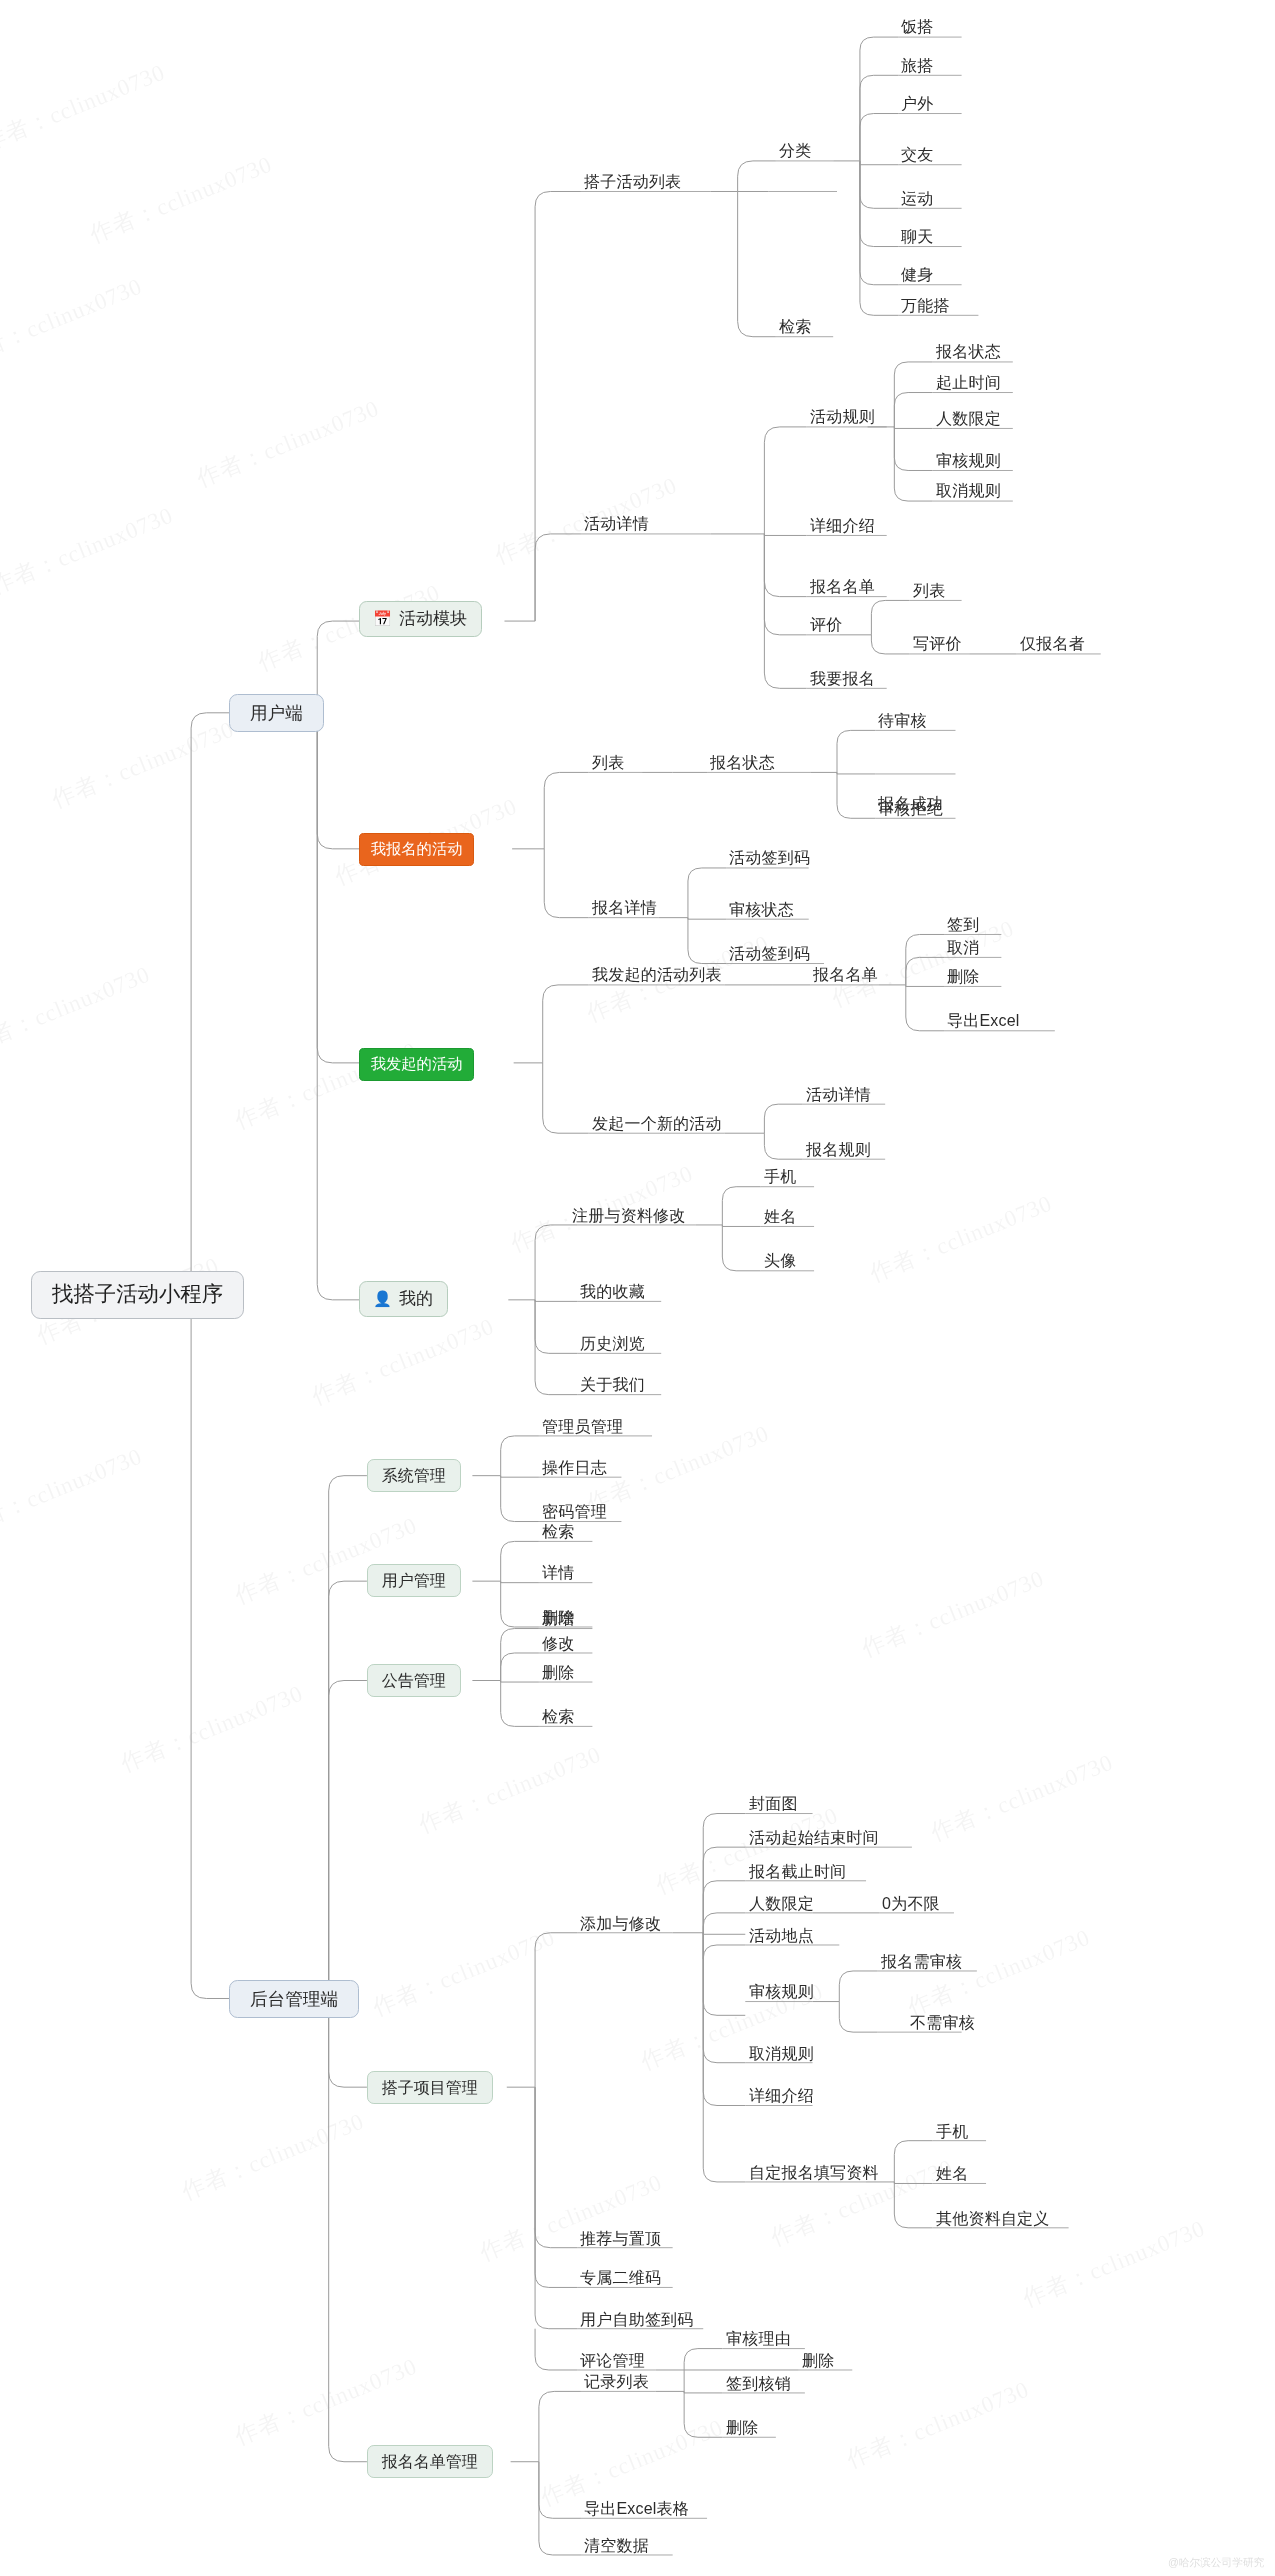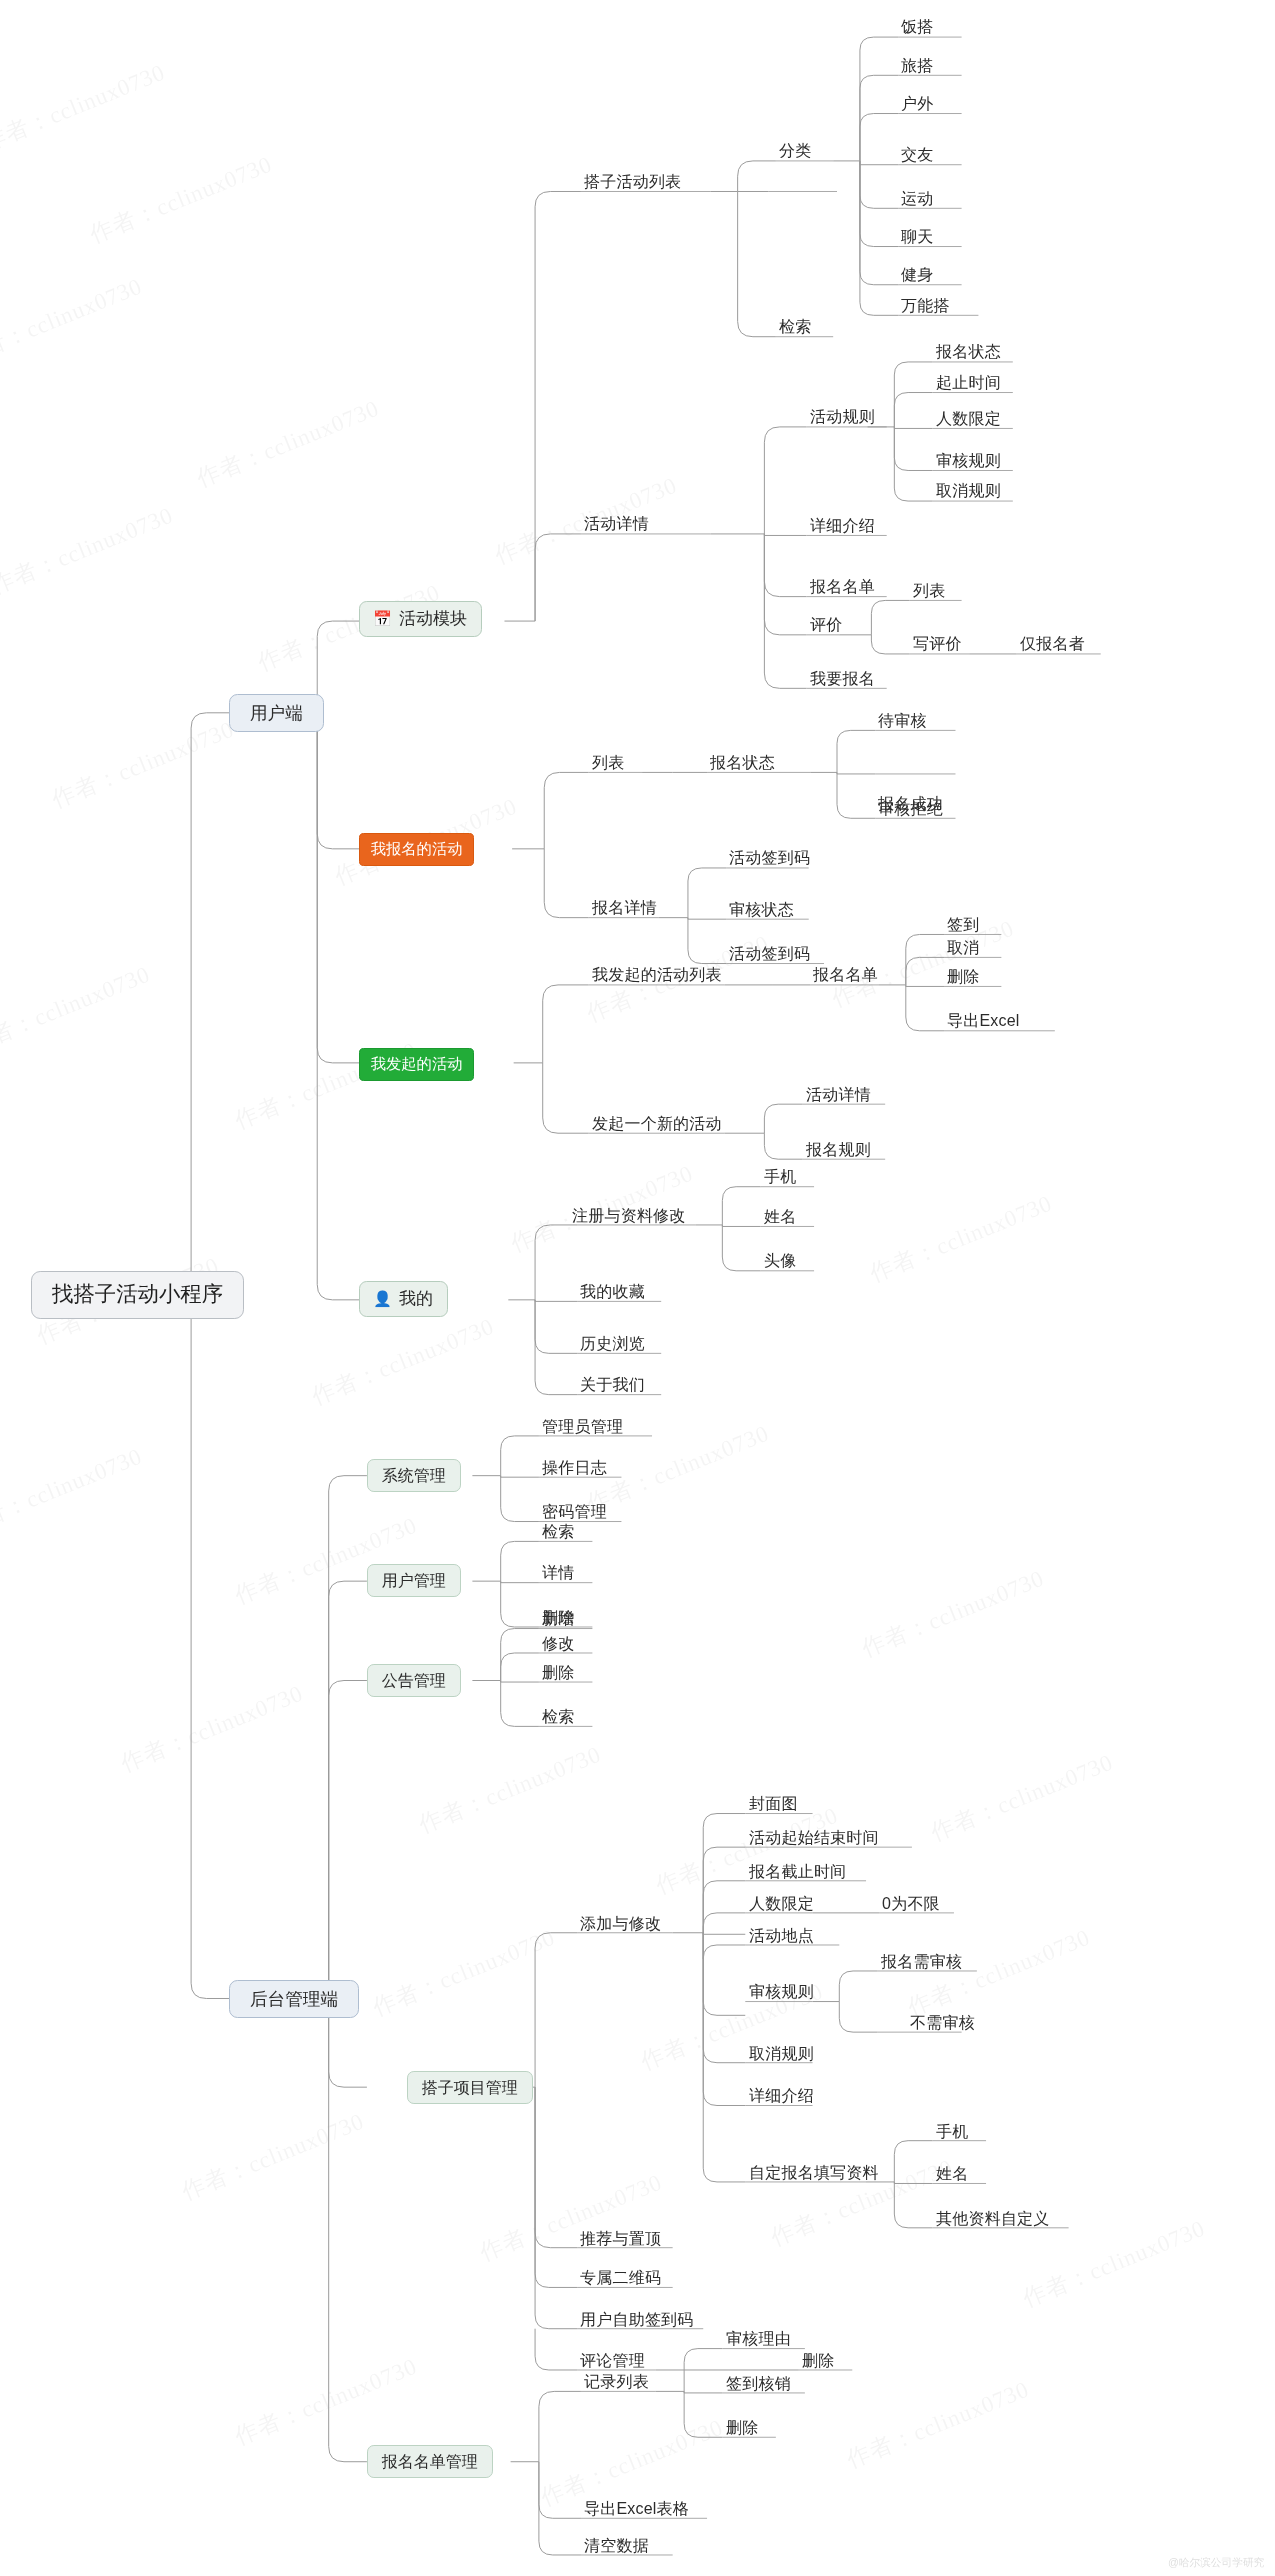--- a/index.html
+++ b/index.html
@@ -490,21 +490,21 @@
   <div class="node plain" style="left:539px; top:1520px;">检索</div>
   <div class="node plain" style="left:539px; top:1561px;">详情</div>
   <div class="node plain" style="left:539px; top:1606px;">删除</div>
 
   <div class="node admin" style="left:367px; top:1664px;">公告管理</div>
   <div class="node plain" style="left:539px; top:1607px;">新增</div>
   <div class="node plain" style="left:539px; top:1632px;">修改</div>
   <div class="node plain" style="left:539px; top:1661px;">删除</div>
   <div class="node plain" style="left:539px; top:1705px;">检索</div>
 
-  <div class="node admin" style="left:367px; top:2071px;margin-left:40px;">搭子项目管理</div>
+  <div class="node admin" style="left:367px; top:2071px;">搭子项目管理</div>
   <div class="node plain" style="left:577px; top:1912px;">添加与修改</div>
   <div class="node plain" style="left:746px; top:1792px;">封面图</div>
   <div class="node plain" style="left:746px; top:1826px;">活动起始结束时间</div>
   <div class="node plain" style="left:746px; top:1860px;">报名截止时间</div>
   <div class="node plain" style="left:746px; top:1892px;">人数限定</div>
   <div class="node plain" style="left:879px; top:1892px;">0为不限</div>
   <div class="node plain" style="left:746px; top:1924px;">活动地点</div>
   <div class="node plain" style="left:746px; top:1980px;">审核规则</div>
   <div class="node plain" style="left:878px; top:1950px;">报名需审核</div>
   <div class="node plain" style="left:878px; top:2011px;margin-left:29px;">不需审核</div>

